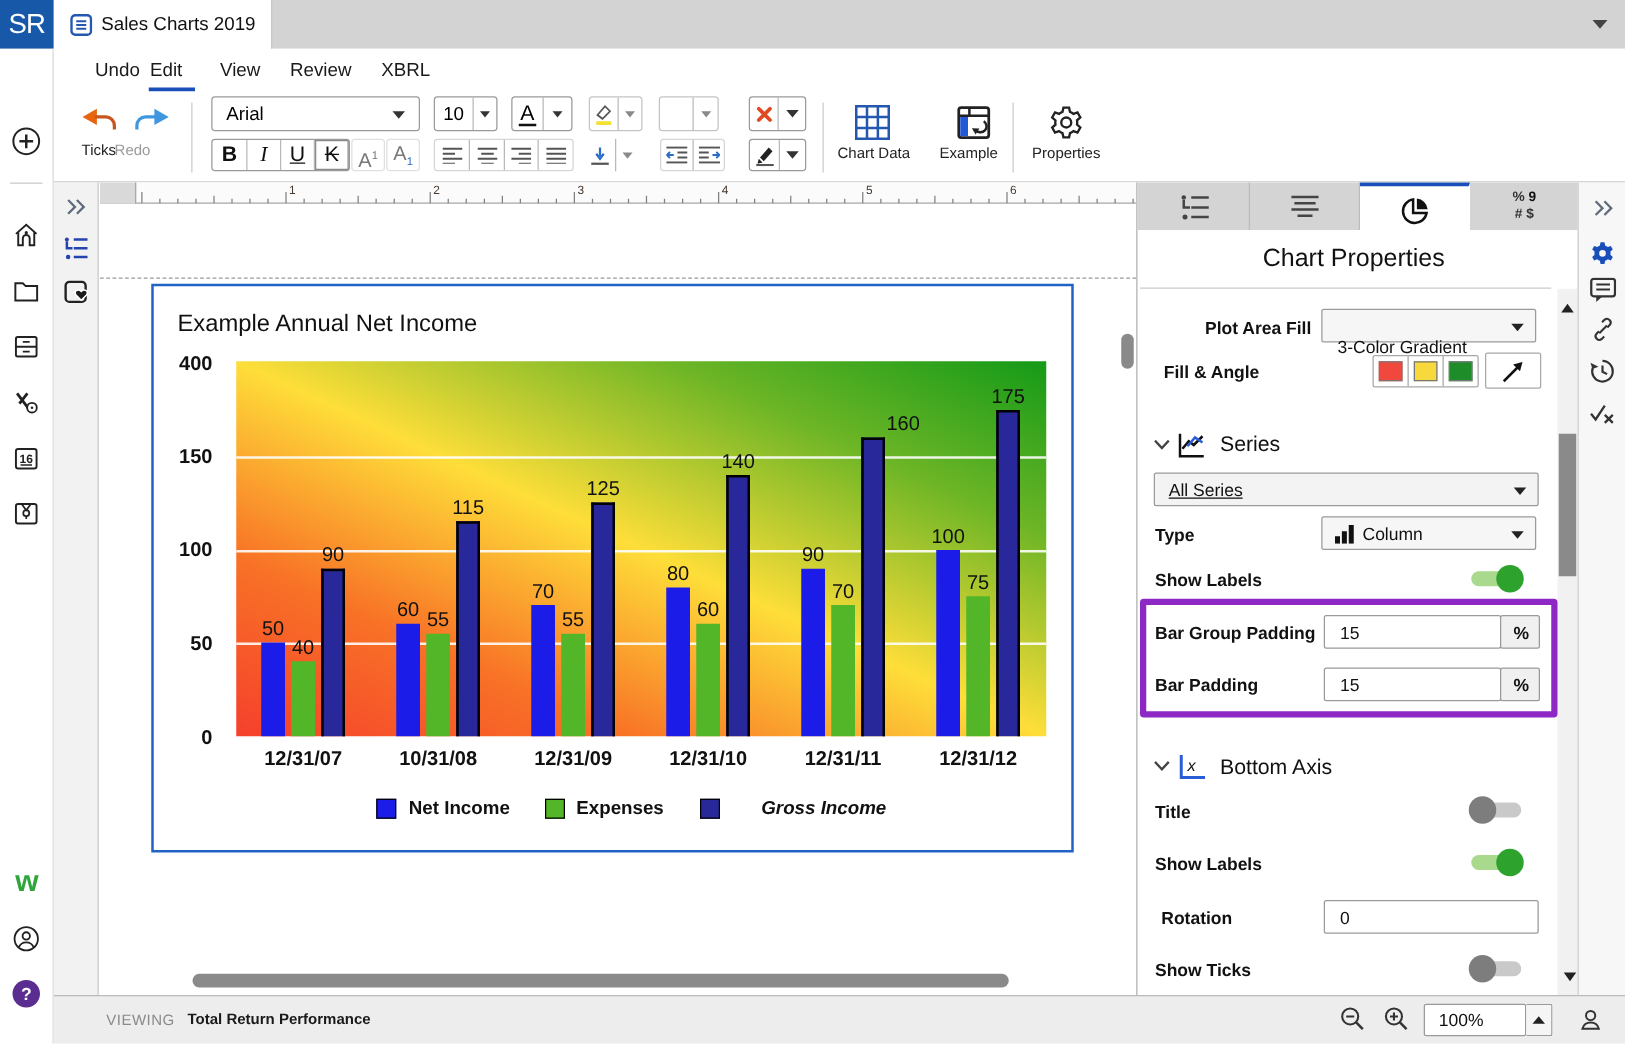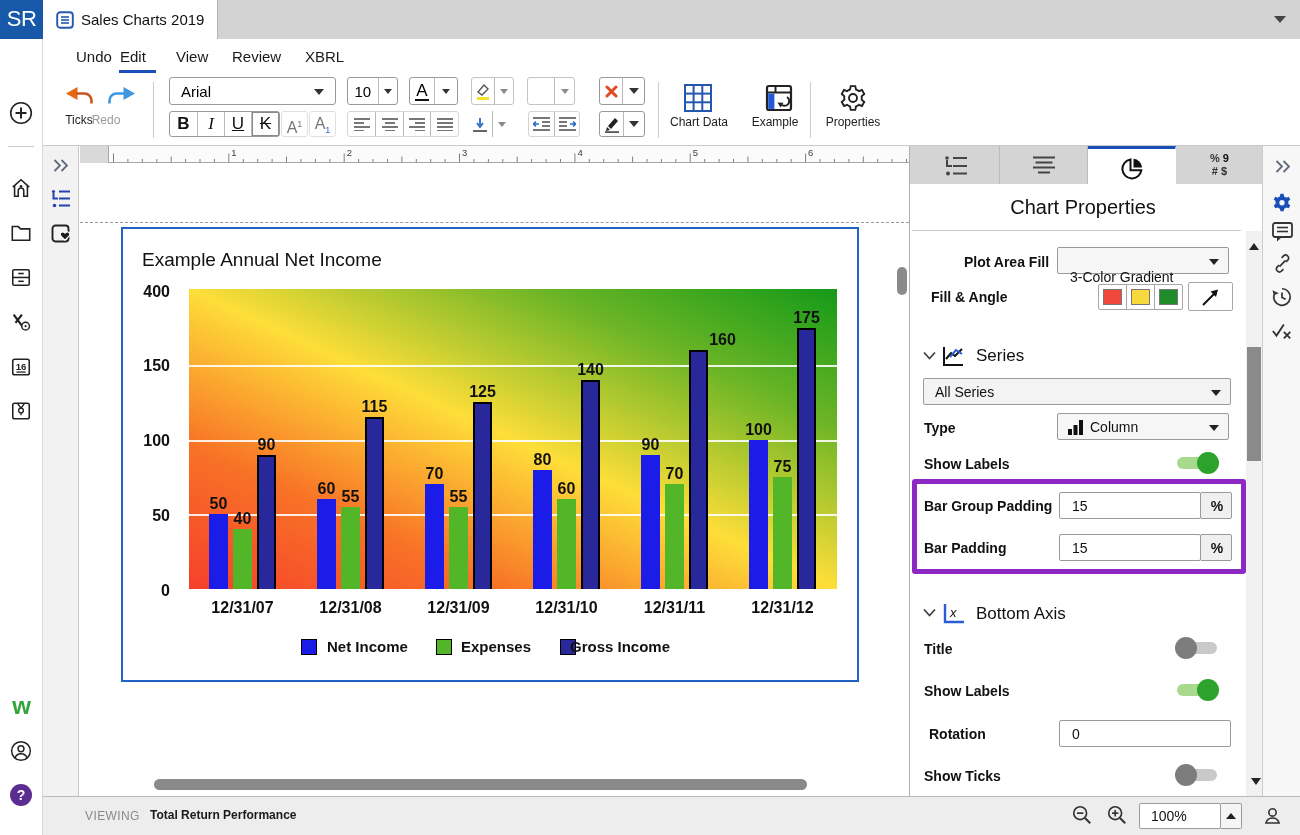--- a/index.html
+++ b/index.html
@@ -41,21 +41,21 @@
 .dashline { position:absolute; left:0px; top:76px; width:829px; border-top:1px dashed #999; }
 
 
 #chart { position:absolute; left:41px; top:81px; width:738px; height:455px; border:2px solid #2063c5; background:#fff; }
 #plot { position:absolute; left:65.5px; top:60px; width:648px; height:300px; background:linear-gradient(to top right,#f5402c 0%,#f87226 24%,#fede39 50%,#6cb526 77%,#149a18 100%); }
 .gline { position:absolute; left:0; width:648px; height:2px; background:rgba(255,255,255,0.88); }
 .bar { position:absolute; bottom:0; width:19px; }
 .bblue { background:#1c1ce8; }
 .bgreen { background:#53b629; }
 .bnavy { background:#28289a; border:2px solid #000; border-bottom:none; }
-.blab { position:absolute; width:40px; text-align:center; font-size:16px; font-weight:bold; color:#111; }
+.blab { position:absolute; width:40px; text-align:center; font-size:16px; font-weight:normal; color:#111; }
 .ylab { position:absolute; width:50px; text-align:right; font-size:16px; font-weight:bold; color:#111; }
 .xlab { position:absolute; width:100px; text-align:center; font-size:16px; font-weight:bold; color:#111; }
 #ctitle { position:absolute; left:0; top:20px; width:586px; text-align:left; font-size:19px; color:#111;padding-left:19px; }
 .lsq { position:absolute; top:410px; width:16px; height:16px; border:1px solid #000; }
 .llab { position:absolute; top:409px; font-size:15px; font-weight:bold; color:#111; }
 
 
 #rpanel { position:absolute; left:909px; top:146px; width:353px; height:650px; background:#fff; border-left:1px solid #b0b0b0; }
 #rtabs { position:absolute; left:0; top:0; width:353px; height:38px; background:#d4d4d4; }
 .rtab { position:absolute; top:0; width:88px; height:38px; border-right:1px solid #bbb; }
@@ -474,31 +474,31 @@
       <div class="blab" style="left:574.0px; top:168.9px;">75</div>
       <div class="bar bnavy" style="left:608.5px; height:261.4px;"></div>
       <div class="blab" style="left:598.0px; top:19.6px;">175</div>
       </div>
       <div class="ylab" style="left:-3px; top:53.7px;">400</div>
       <div class="ylab" style="left:-3px; top:128.4px;">150</div>
       <div class="ylab" style="left:-3px; top:203.1px;">100</div>
       <div class="ylab" style="left:-3px; top:277.8px;">50</div>
       <div class="ylab" style="left:-3px; top:352.5px;">0</div>
       <div class="xlab" style="left:69.5px; top:370px;">12/31/07</div>
-      <div class="xlab" style="left:177.5px; top:370px;">12/31/08</div>
+      <div class="xlab" style="left:177.5px; top:370px;">10/31/08</div>
       <div class="xlab" style="left:285.5px; top:370px;">12/31/09</div>
       <div class="xlab" style="left:393.5px; top:370px;">12/31/10</div>
       <div class="xlab" style="left:501.5px; top:370px;">12/31/11</div>
       <div class="xlab" style="left:609.5px; top:370px;">12/31/12</div>
       <div class="lsq" style="left:177.6px; background:#1c1ce8;"></div>
       <div class="llab" style="left:204px;">Net Income</div>
       <div class="lsq" style="left:313px; background:#53b629;"></div>
       <div class="llab" style="left:338px;">Expenses</div>
       <div class="lsq" style="left:437px; background:#28289a;"></div>
-      <div class="llab" style="left:447px;">Gross Income</div>
+      <div class="llab" style="left:486px;font-style:italic;">Gross Income</div>
     </div>
   </div>
   <div id="rpanel">
     <div id="rtabs">
       <div class="rtab" style="left:2px;">
           <svg style="position:absolute;left:32px;top:9px;" width="24" height="21" viewBox="0 0 24 21">
             <g stroke="#444" stroke-width="2" fill="none">
               <circle cx="3" cy="3" r="1.8" fill="#444" stroke="none"></circle>
               <path d="M3,5 L3,11 L8,11"></path>
               <line x1="9" y1="3" x2="23" y2="3"></line>
@@ -563,21 +563,21 @@
     <svg class="abs" style="left:13px; top:205px;" width="13" height="9" viewBox="0 0 13 9">
         <path d="M1,1.5 L6.5,7.5 L12,1.5" fill="none" stroke="#444" stroke-width="1.8"></path>
       </svg>
     <svg class="abs" style="left:32px; top:199px;" width="23" height="22" viewBox="0 0 23 22">
         <path d="M2,2 L2,20 L21,20" stroke="#111" stroke-width="2" fill="none"></path>
         <path d="M4,14 L9,8 L13,11 L20,4" stroke="#111" stroke-width="2" fill="none"></path>
         <path d="M8,12 L14,5 L20,9" stroke="#2b5cd8" stroke-width="2" fill="none"></path>
       </svg>
     <div class="secthead" style="left:66px; top:200px;">Series</div>
     <div class="dropdown" style="left:13px; top:232px; width:308px; background:#f3f3f3;">
-        <span style="position:absolute; left:11px; top:5px;">All Series</span>
+        <span style="position:absolute; left:11px; top:5px;text-decoration:underline;">All Series</span>
         <span class="dd-caret"></span>
       </div>
     <div class="plabel" style="left:14px; top:274px;">Type</div>
     <div class="dropdown" style="left:147px; top:267px; width:172px;">
       <svg style="position:absolute;left:10px;top:6px;" width="16" height="15" viewBox="0 0 16 15">
           <rect x="0" y="9" width="4" height="6" fill="#111"></rect>
           <rect x="5.5" y="5" width="4" height="10" fill="#111"></rect>
           <rect x="11" y="0" width="4" height="15" fill="#111"></rect>
         </svg>
       <span style="position:absolute; left:32px; top:5px;">Column</span>

